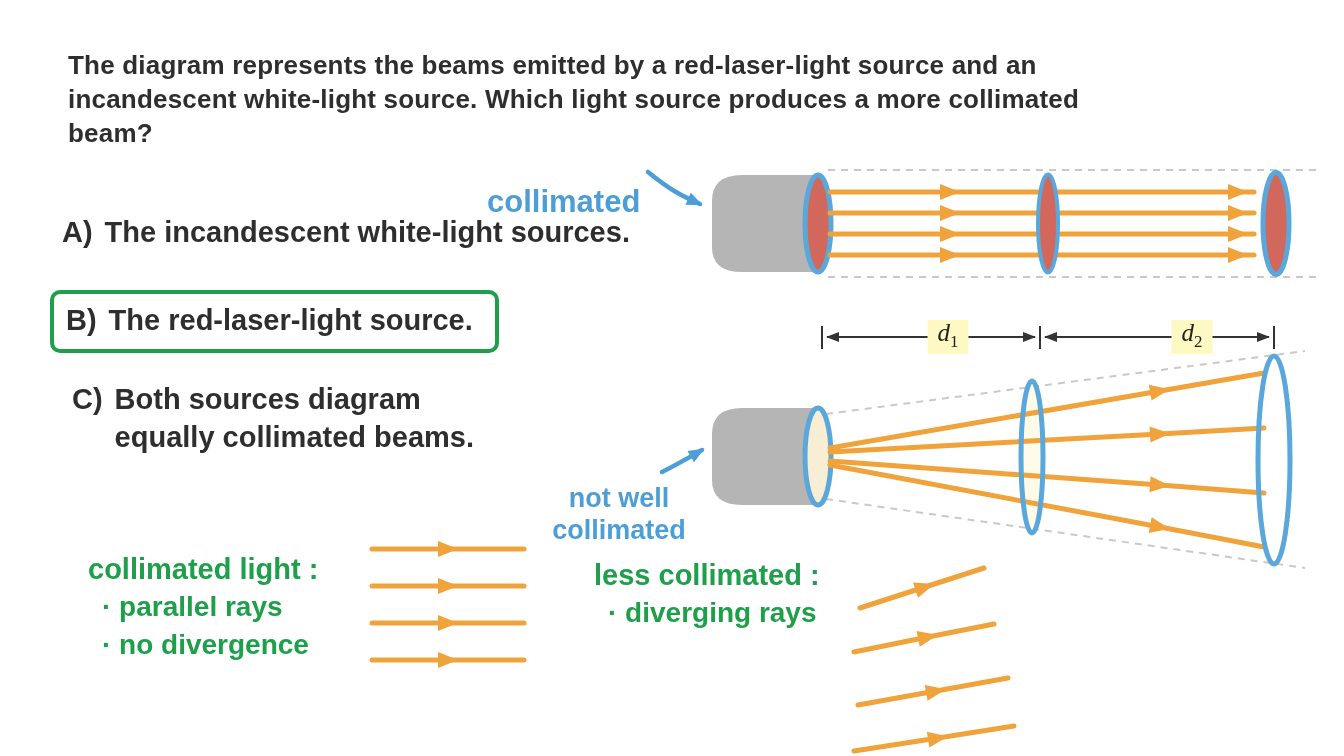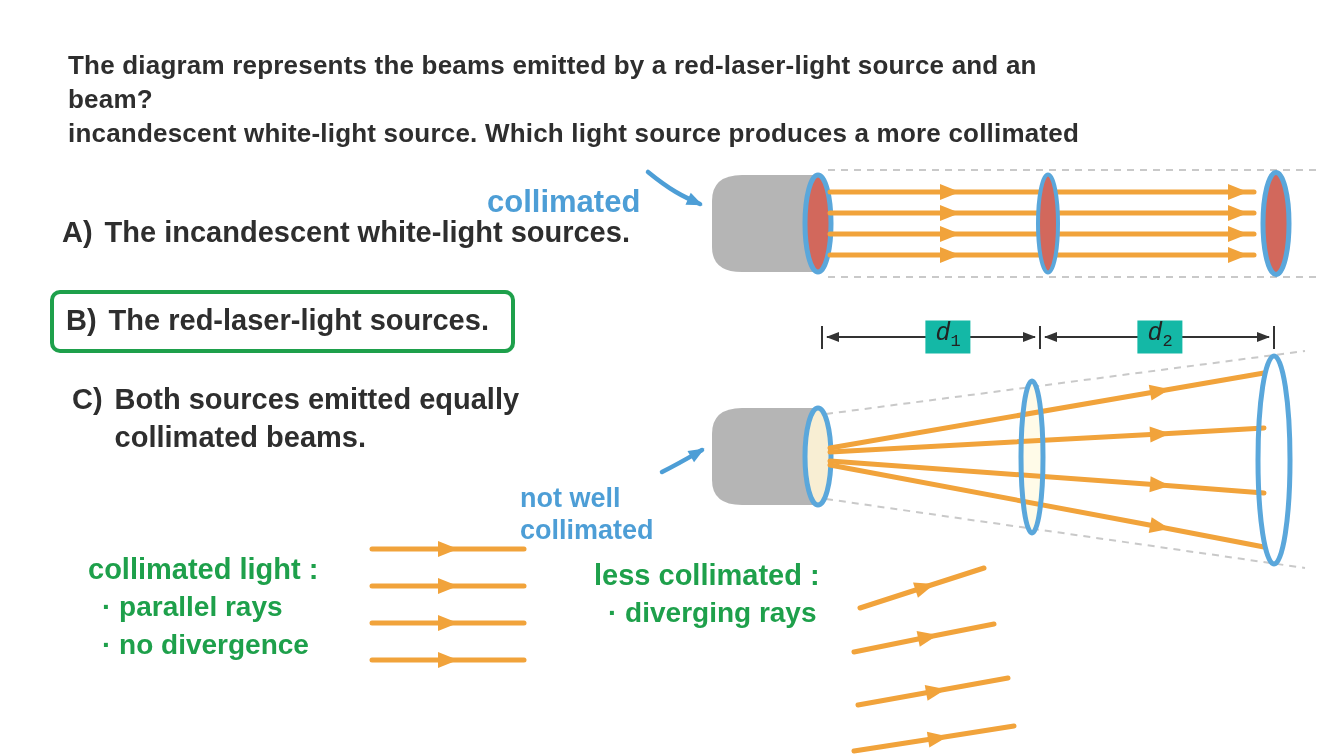--- a/index.html
+++ b/index.html
@@ -31,31 +31,31 @@
   }
   .opt-c { left:72px; top:380px; line-height:38px; }
   .opt-c .opt-c-text { display:inline-block; width:408px; }
 
   .blue-label {
     position:absolute; color:var(--blue-text,#4D9ED6);
     font-weight:700;
     margin-top:38px;
   }
   .collimated-label { left:487px; top:146px; font-size:31px; }
-  .notwell-label { left:520px; top:444px; font-size:27px; line-height:32px; text-align:left; width:150px; }
+  .notwell-label { left:544px; top:444px; font-size:27px; line-height:32px; text-align:center; width:150px; }
 
   .dim-label {
     position:absolute; transform:translate(-50%,-50%);
-    background:#14b8a6; padding:0 10px;
-    font-family:Liberation Mono, monospace; font-style:italic;
+    background:#fef9c3; padding:0 10px;
+    font-family:Liberation Serif, serif; font-style:italic;
     font-size:25px; color:#222222; line-height:25px;
   }
   .dim-label sub { font-size:17px; font-style:normal; }
   .d1 { left:948px; top:337px; }
-  .d2 { left:1160px; top:337px; }
+  .d2 { left:1192px; top:337px; }
 
   .note { position:absolute; color:var(--green,#1EA04B); font-weight:700; }
   .note-title { font-size:29px; line-height:38px; }
   .note-line { font-size:28px; line-height:38px; padding-left:14px; }
   .note-collimated { left:88px; top:550px; }
   .note-less { left:594px; top:556px; }
 
   
   .ray { stroke:var(--orange,#F1A33B); stroke-width:5; fill:none; stroke-linecap:round; }
   .dash { stroke:var(--dash,#C9C9C9); stroke-width:2; stroke-dasharray:7 6; fill:none; }
@@ -143,37 +143,37 @@
     <g>
       <polyline class="ray" points="860,608 925,587 984,568" marker-mid="url(#mO)"></polyline>
       <polyline class="ray" points="854,652 928,637 994,624" marker-mid="url(#mO)"></polyline>
       <polyline class="ray" points="858,705 936,691 1008,678" marker-mid="url(#mO)"></polyline>
       <polyline class="ray" points="854,751 938,738 1014,726" marker-mid="url(#mO)"></polyline>
     </g>
   </svg>
 
   <div class="question">
     <div>The diagram represents the beams emitted by a red-laser-light source and an</div>
+    <div>incandescent white-light source. Which light source produces a more collimated</div>
     <div>beam?</div>
-    <div>incandescent white-light source. Which light source produces a more collimated</div>
   </div>
 
   <div class="opt opt-a">
     <span>A)</span>
     <span>The incandescent white-light sources.</span>
   </div>
 
   <div class="opt opt-b">
     <span>B)</span>
-    <span>The red-laser-light sources.</span>
+    <span>The red-laser-light source.</span>
   </div>
 
   <div class="opt opt-c">
     <span>C)</span>
-    <span class="opt-c-text">Both sources emitted equally collimated beams.</span>
+    <span class="opt-c-text">Both sources diagram equally collimated beams.</span>
   </div>
 
   <div class="blue-label collimated-label">collimated</div>
   <div class="blue-label notwell-label">
     <div>not well</div>
     <div>collimated</div>
   </div>
 
   <div class="dim-label d1"><span>d</span><sub>1</sub></div>
   <div class="dim-label d2"><span>d</span><sub>2</sub></div>

